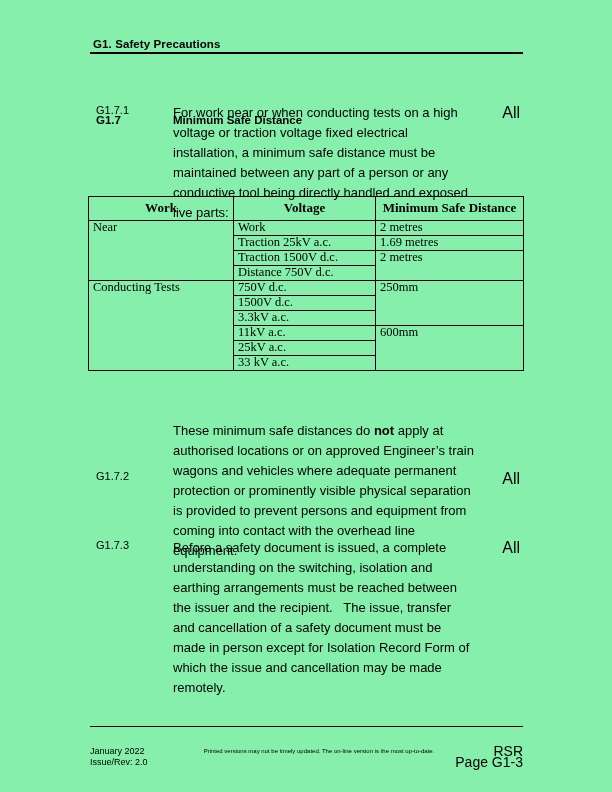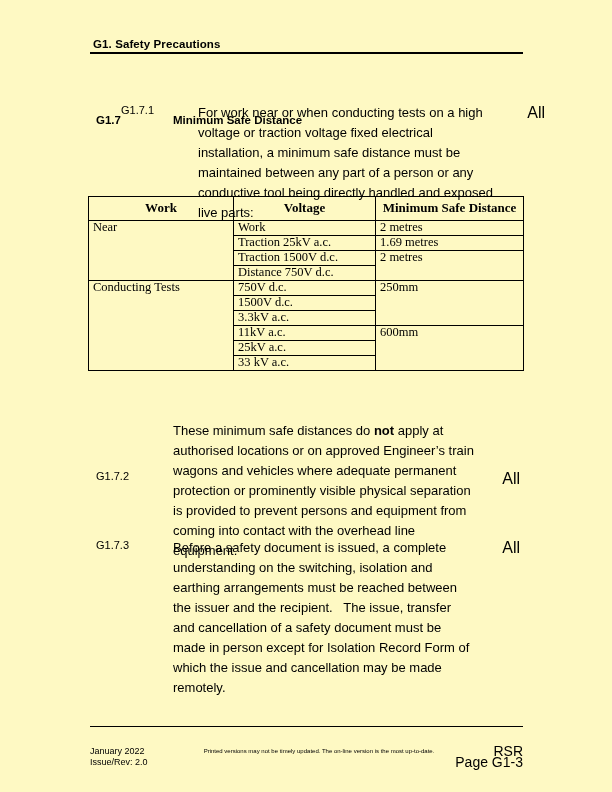--- a/index.html
+++ b/index.html
@@ -1,19 +1,19 @@
 <!DOCTYPE html>
 <html><head>
 <meta charset="utf-8">
 <style>
   * { margin:0; padding:0; box-sizing:border-box; }
   html,body { background:#ffffff; }
   body { width:612px; height:792px; }
   .page {
-    position:relative; width:612px; height:792px; background:#fef9c3;
+    position:relative; width:612px; height:792px; background:#86efac;
     color:#000; font-family:"Liberation Serif", serif; overflow:hidden;
   }
   
   .page-header {
     position:absolute; left:90px; top:38px; width:433px;
     border-bottom:2px solid #000; padding-bottom:2px;
   }
   .header-title {
     font-family:"Liberation Sans", sans-serif; font-weight:bold;
     font-size:11.5px; letter-spacing:0.1px; padding-left:3px;
@@ -32,21 +32,21 @@
   }
   .clause-text {
     width:303px; flex:none; font-size:13px; line-height:20px;
     font-family:Liberation Sans, sans-serif;
   }
   .clause-all {
     margin-left:auto; padding-top:1px; padding-right:3px;
     font-family:Liberation Sans, sans-serif; font-size:16px;
   }
   .seg-bold { font-weight:bold; }
-  .clause-1 { top:103px;margin-left:25px; }
+  .clause-1 { top:103px; }
   .clause-note { top:377px;margin-top:44px; }
   .clause-2 { top:469px; }
   .clause-3 { top:538px; }
   
   .distance-table {
     position:absolute; left:88px; top:196px; width:435px;
     border-collapse:collapse; table-layout:fixed;
   }
   .distance-table th, .distance-table td {
     border:1px solid #000; vertical-align:top;

